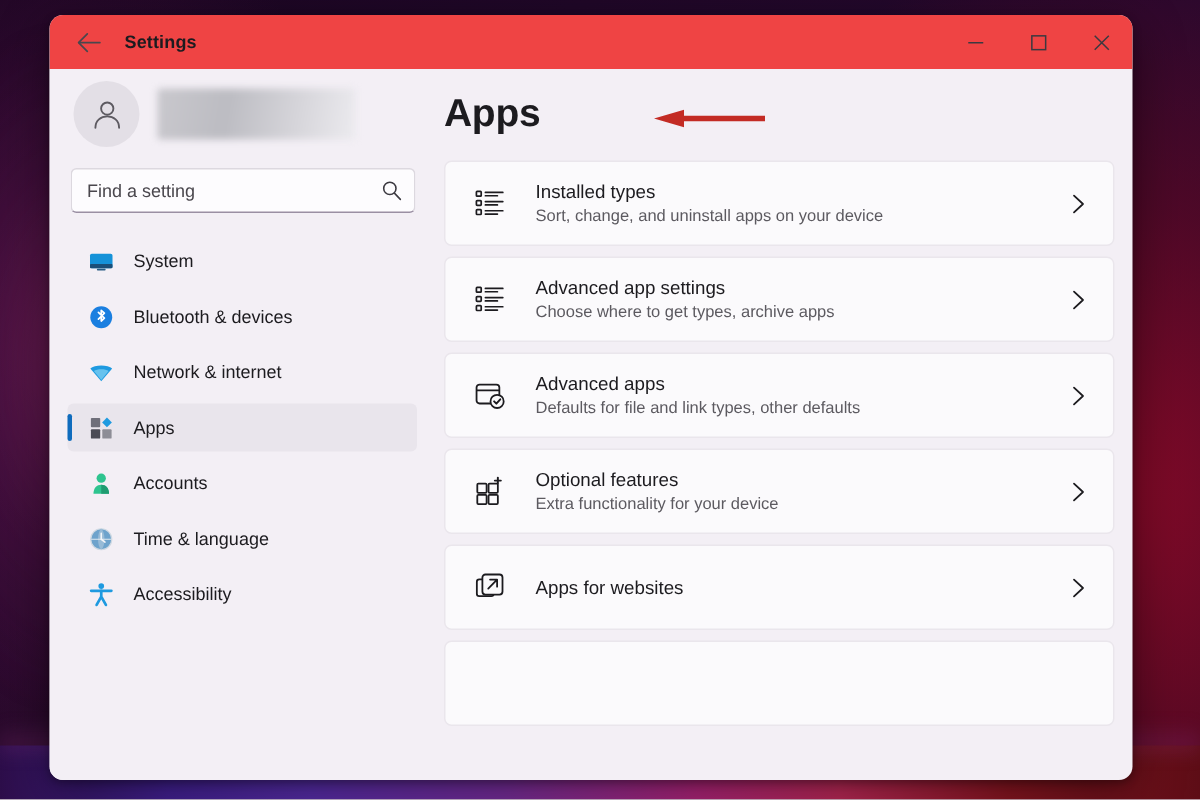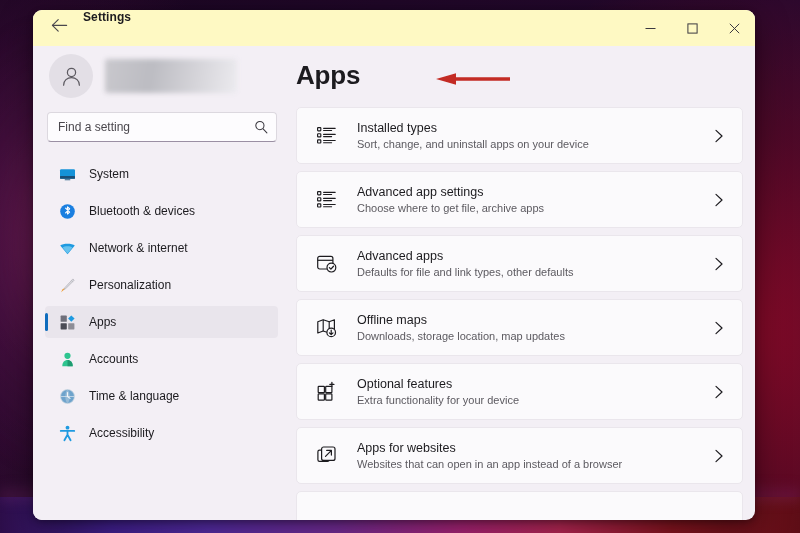--- a/index.html
+++ b/index.html
@@ -57,23 +57,23 @@
     box-shadow: 0 10px 34px rgba(0,0,0,0.45), 0 2px 6px rgba(0,0,0,0.3);
     overflow: hidden;
     display: flex;
     flex-direction: column;
   }
 
   
   #titlebar {
     height: 36px;
     display: flex;
-    align-items: flex-start;
+    align-items: center;
     flex: 0 0 36px;
-    background: #fef9c3;
+    background: #ef4444;
     position: relative;
   }
   #back-button {
     width: 32px; height: 30px;
     margin-left: 10px;
     display: flex; align-items: center; justify-content: center;
     border-radius: 4px;
     cursor: pointer;
   }
   #back-button svg { display: block; }
@@ -339,30 +339,20 @@
           <div class="nav-item">
             <span class="nav-icon">
               <svg width="17" height="17" viewBox="0 0 17 17">
                 <path d="M1.2 5.6 C4 3 13 3 15.8 5.6 L8.5 14.2 Z" fill="#1e9ae0"></path>
                 <path d="M3.6 7.4 C5.6 5.7 11.4 5.7 13.4 7.4 L8.5 13.4 Z" fill="#66c2ee"></path>
               </svg>
             </span>
             <span class="nav-label">Network &amp; internet</span>
           </div>
 
-          <div class="nav-item">
-            <span class="nav-icon">
-              <svg width="17" height="17" viewBox="0 0 17 17">
-                <path d="M13.9 1.9 L15.2 3.2 L6.6 11.8 L4.6 12.9 L5.6 10.9 Z" fill="#d9d9de" stroke="#9c9ca4" stroke-width="0.5"></path>
-                <path d="M5.6 10.9 L4.6 12.9 L2.1 15.2 L3.4 12.6 Z" fill="#ef9a2c"></path>
-                <path d="M12.3 3.4 L14.0 5.1" stroke="#b4b4bb" stroke-width="0.7"></path>
-              </svg>
-            </span>
-            <span class="nav-label">Personalization</span>
-          </div>
 
           <div class="nav-item selected">
             <span class="nav-icon">
               <svg width="17" height="17" viewBox="0 0 17 17">
                 <rect x="1.6" y="1.6" width="6.2" height="6.2" rx="0.6" fill="#6f6f7a"></rect>
                 <rect x="1.6" y="9.2" width="6.2" height="6.2" rx="0.6" fill="#4b4b55"></rect>
                 <rect x="9.2" y="9.2" width="6.2" height="6.2" rx="0.6" fill="#8d8d96"></rect>
                 <path d="M12.3 1.4 L15.6 4.6 L12.3 7.8 L9.1 4.6 Z" fill="#1e9ae0"></path>
               </svg>
             </span>
@@ -437,21 +427,21 @@
             <span class="card-icon">
               <svg width="21" height="21" viewBox="0 0 21 21" fill="none">
                 <rect x="1.6" y="2.6" width="3.2" height="3.2" rx="0.5" stroke="#1c1b1f" stroke-width="1.15"></rect>
                 <rect x="1.6" y="8.7" width="3.2" height="3.2" rx="0.5" stroke="#1c1b1f" stroke-width="1.15"></rect>
                 <rect x="1.6" y="14.8" width="3.2" height="3.2" rx="0.5" stroke="#1c1b1f" stroke-width="1.15"></rect>
                 <path d="M7.6 3.3 H19.2 M7.6 5.5 H15.6 M7.6 9.4 H19.2 M7.6 11.6 H15.6 M7.6 15.5 H19.2 M7.6 17.7 H15.6" stroke="#1c1b1f" stroke-width="1.15" stroke-linecap="round"></path>
               </svg>
             </span>
             <span class="card-text">
               <span class="card-title" style="display:block">Advanced app settings</span>
-              <span class="card-sub" style="display:block">Choose where to get file, archive apps</span>
+              <span class="card-sub" style="display:block">Choose where to get types, archive apps</span>
             </span>
             <span class="card-chev">
               <svg width="12" height="14" viewBox="0 0 12 14" fill="none">
                 <path d="M3 1.4 L9 7 L3 12.6" stroke="#1c1b1f" stroke-width="1.2" stroke-linecap="round" stroke-linejoin="round"></path>
               </svg>
             </span>
           </div>
 
           <div class="card">
             <span class="card-icon">
@@ -466,39 +456,20 @@
               <span class="card-title" style="display:block">Advanced apps</span>
               <span class="card-sub" style="display:block">Defaults for file and link types, other defaults</span>
             </span>
             <span class="card-chev">
               <svg width="12" height="14" viewBox="0 0 12 14" fill="none">
                 <path d="M3 1.4 L9 7 L3 12.6" stroke="#1c1b1f" stroke-width="1.2" stroke-linecap="round" stroke-linejoin="round"></path>
               </svg>
             </span>
           </div>
 
-          <div class="card">
-            <span class="card-icon">
-              <svg width="21" height="21" viewBox="0 0 21 21" fill="none">
-                <path d="M1.8 4.8 L7.2 2.8 L13.2 4.8 L18.4 2.8 V14.0 L13.2 16.0 L7.2 14.0 L1.8 16.0 Z" stroke="#1c1b1f" stroke-width="1.2" stroke-linejoin="round"></path>
-                <path d="M7.2 2.8 V14.0 M13.2 4.8 V16.0" stroke="#1c1b1f" stroke-width="1.15"></path>
-                <circle cx="15.2" cy="15.4" r="4.3" fill="#fbfafc" stroke="#1c1b1f" stroke-width="1.2"></circle>
-                <path d="M15.2 13.1 V17.5 M13.4 15.8 L15.2 17.6 L17.0 15.8" stroke="#1c1b1f" stroke-width="1.2" fill="none" stroke-linecap="round" stroke-linejoin="round"></path>
-              </svg>
-            </span>
-            <span class="card-text">
-              <span class="card-title" style="display:block">Offline maps</span>
-              <span class="card-sub" style="display:block">Downloads, storage location, map updates</span>
-            </span>
-            <span class="card-chev">
-              <svg width="12" height="14" viewBox="0 0 12 14" fill="none">
-                <path d="M3 1.4 L9 7 L3 12.6" stroke="#1c1b1f" stroke-width="1.2" stroke-linecap="round" stroke-linejoin="round"></path>
-              </svg>
-            </span>
-          </div>
 
           <div class="card">
             <span class="card-icon">
               <svg width="21" height="21" viewBox="0 0 21 21" fill="none">
                 <rect x="2.2" y="5.4" width="6.2" height="6.2" rx="0.7" stroke="#1c1b1f" stroke-width="1.2"></rect>
                 <rect x="2.2" y="12.9" width="6.2" height="6.2" rx="0.7" stroke="#1c1b1f" stroke-width="1.2"></rect>
                 <rect x="9.7" y="12.9" width="6.2" height="6.2" rx="0.7" stroke="#1c1b1f" stroke-width="1.2"></rect>
                 <rect x="9.7" y="5.4" width="6.2" height="6.2" rx="0.7" stroke="#1c1b1f" stroke-width="1.2"></rect>
                 <path d="M15.9 1.4 V5.4 M13.9 3.4 H17.9" stroke="#1c1b1f" stroke-width="1.3" stroke-linecap="round"></path>
               </svg>
@@ -517,21 +488,20 @@
           <div class="card">
             <span class="card-icon">
               <svg width="21" height="21" viewBox="0 0 21 21" fill="none">
                 <rect x="1.9" y="5.2" width="11.2" height="11.2" rx="1.6" stroke="#1c1b1f" stroke-width="1.2"></rect>
                 <rect x="5.6" y="2.0" width="13.4" height="13.4" rx="2.0" stroke="#1c1b1f" stroke-width="1.2" fill="#fbfafc"></rect>
                 <path d="M9.5 11.4 L15.2 5.6 M10.7 5.4 H15.4 V10.1" stroke="#1c1b1f" stroke-width="1.2" stroke-linecap="round" stroke-linejoin="round"></path>
               </svg>
             </span>
             <span class="card-text">
               <span class="card-title" style="display:block">Apps for websites</span>
-              <span class="card-sub" style="display:block">Websites that can open in an app instead of a browser</span>
             </span>
             <span class="card-chev">
               <svg width="12" height="14" viewBox="0 0 12 14" fill="none">
                 <path d="M3 1.4 L9 7 L3 12.6" stroke="#1c1b1f" stroke-width="1.2" stroke-linecap="round" stroke-linejoin="round"></path>
               </svg>
             </span>
           </div>
 
           <div class="card"></div>
 

